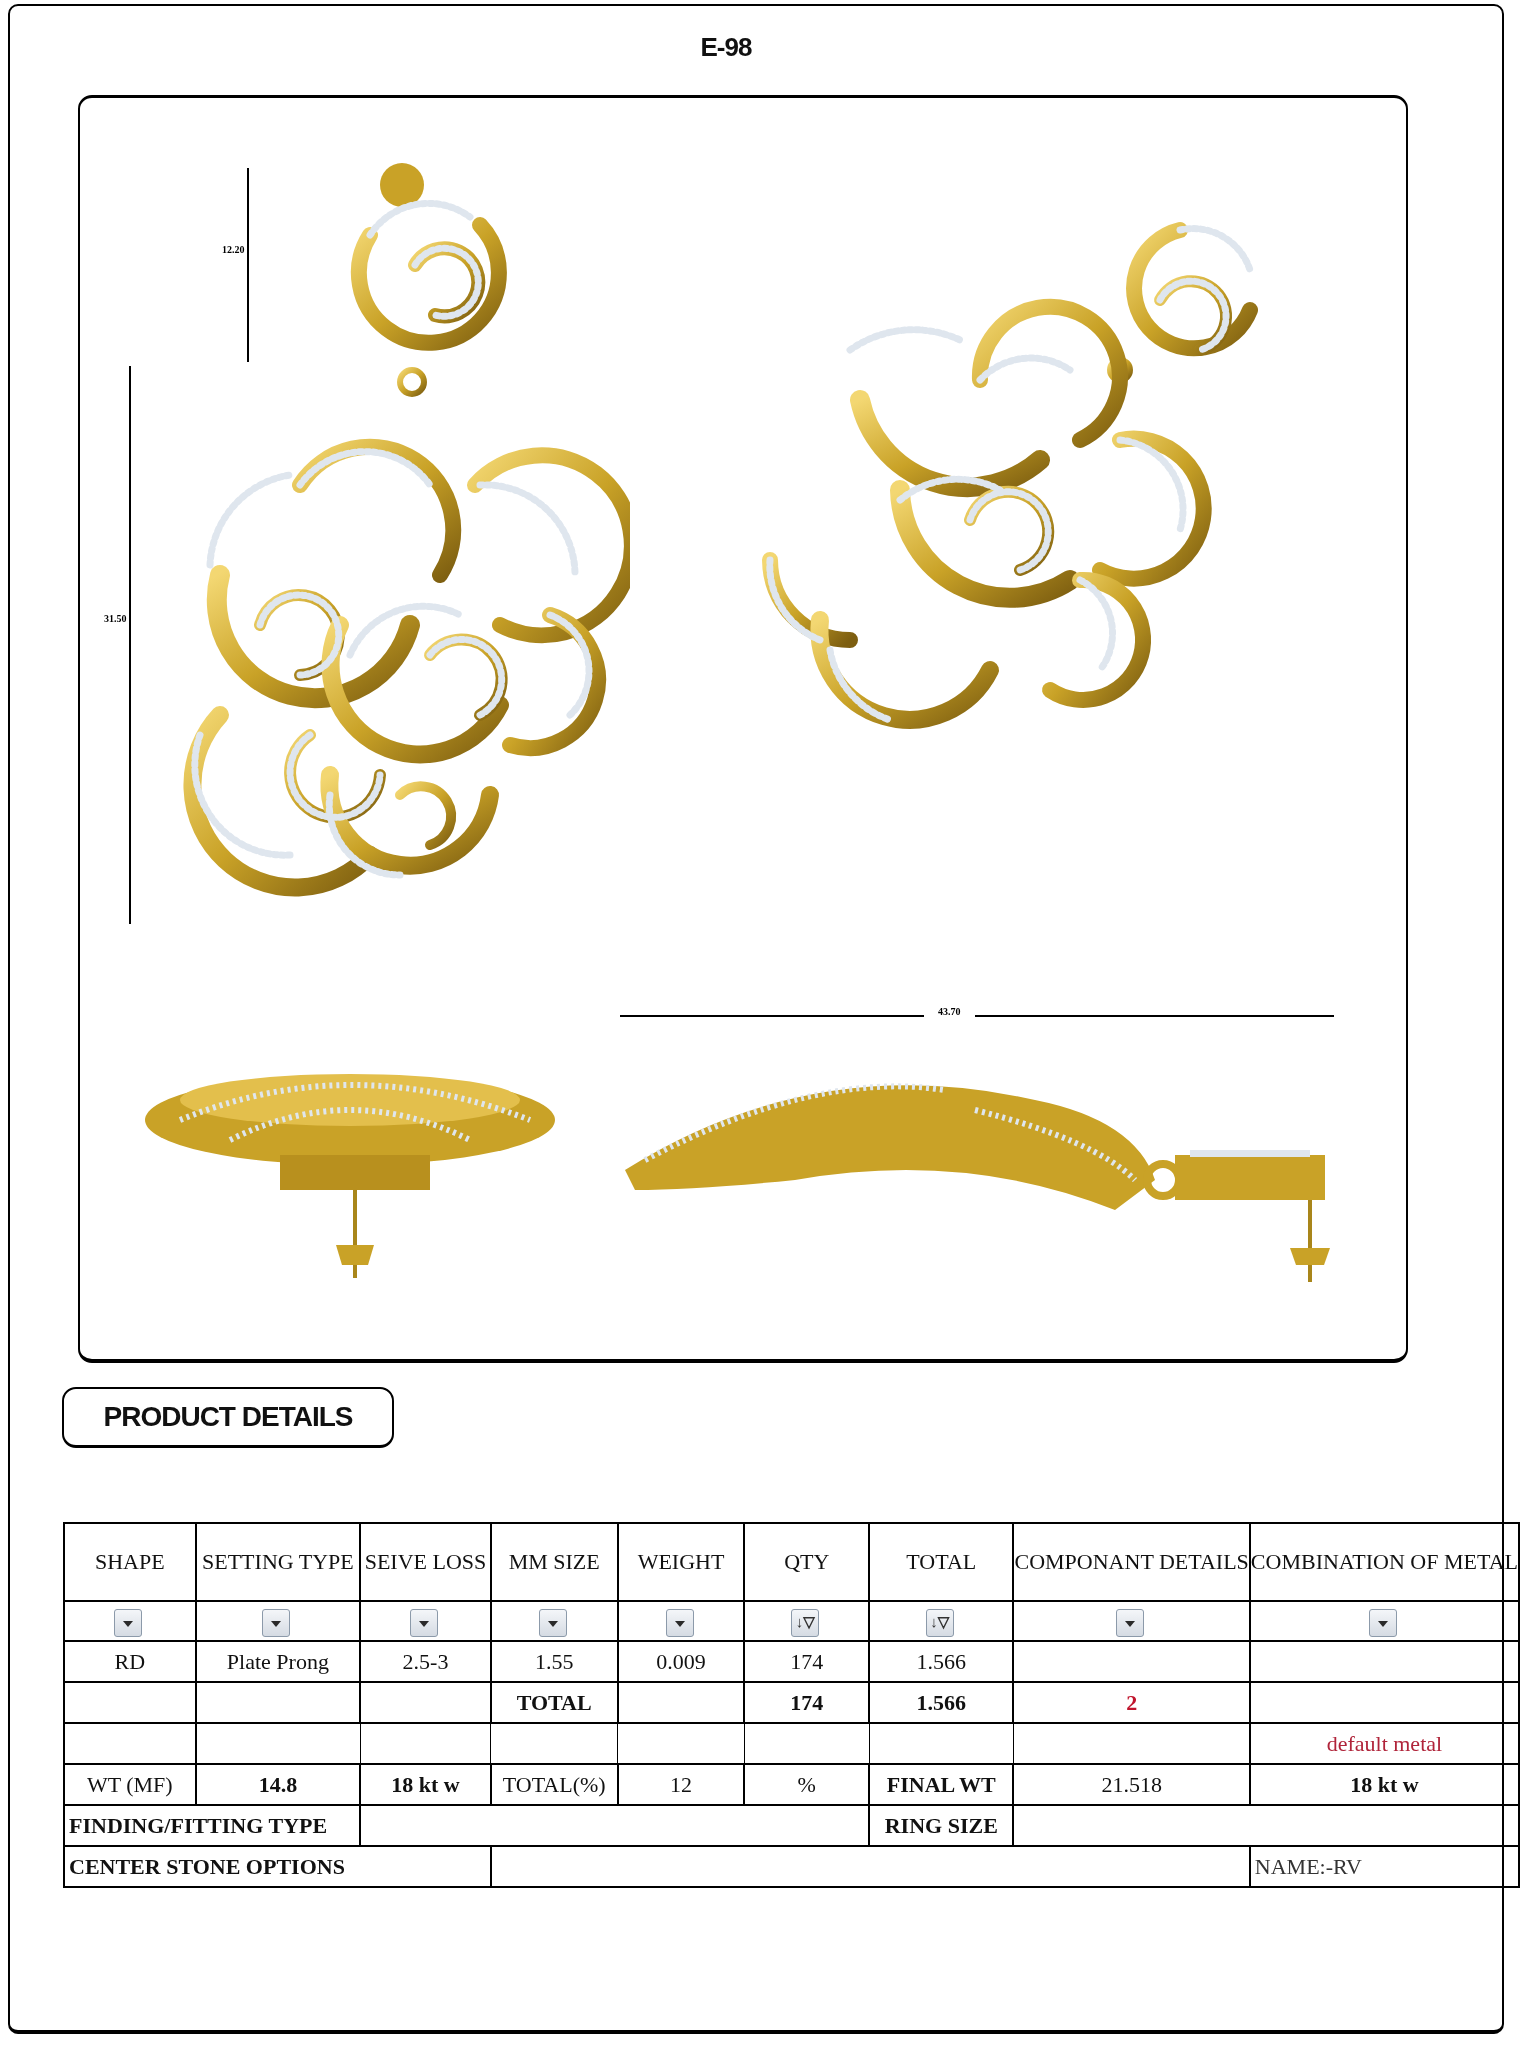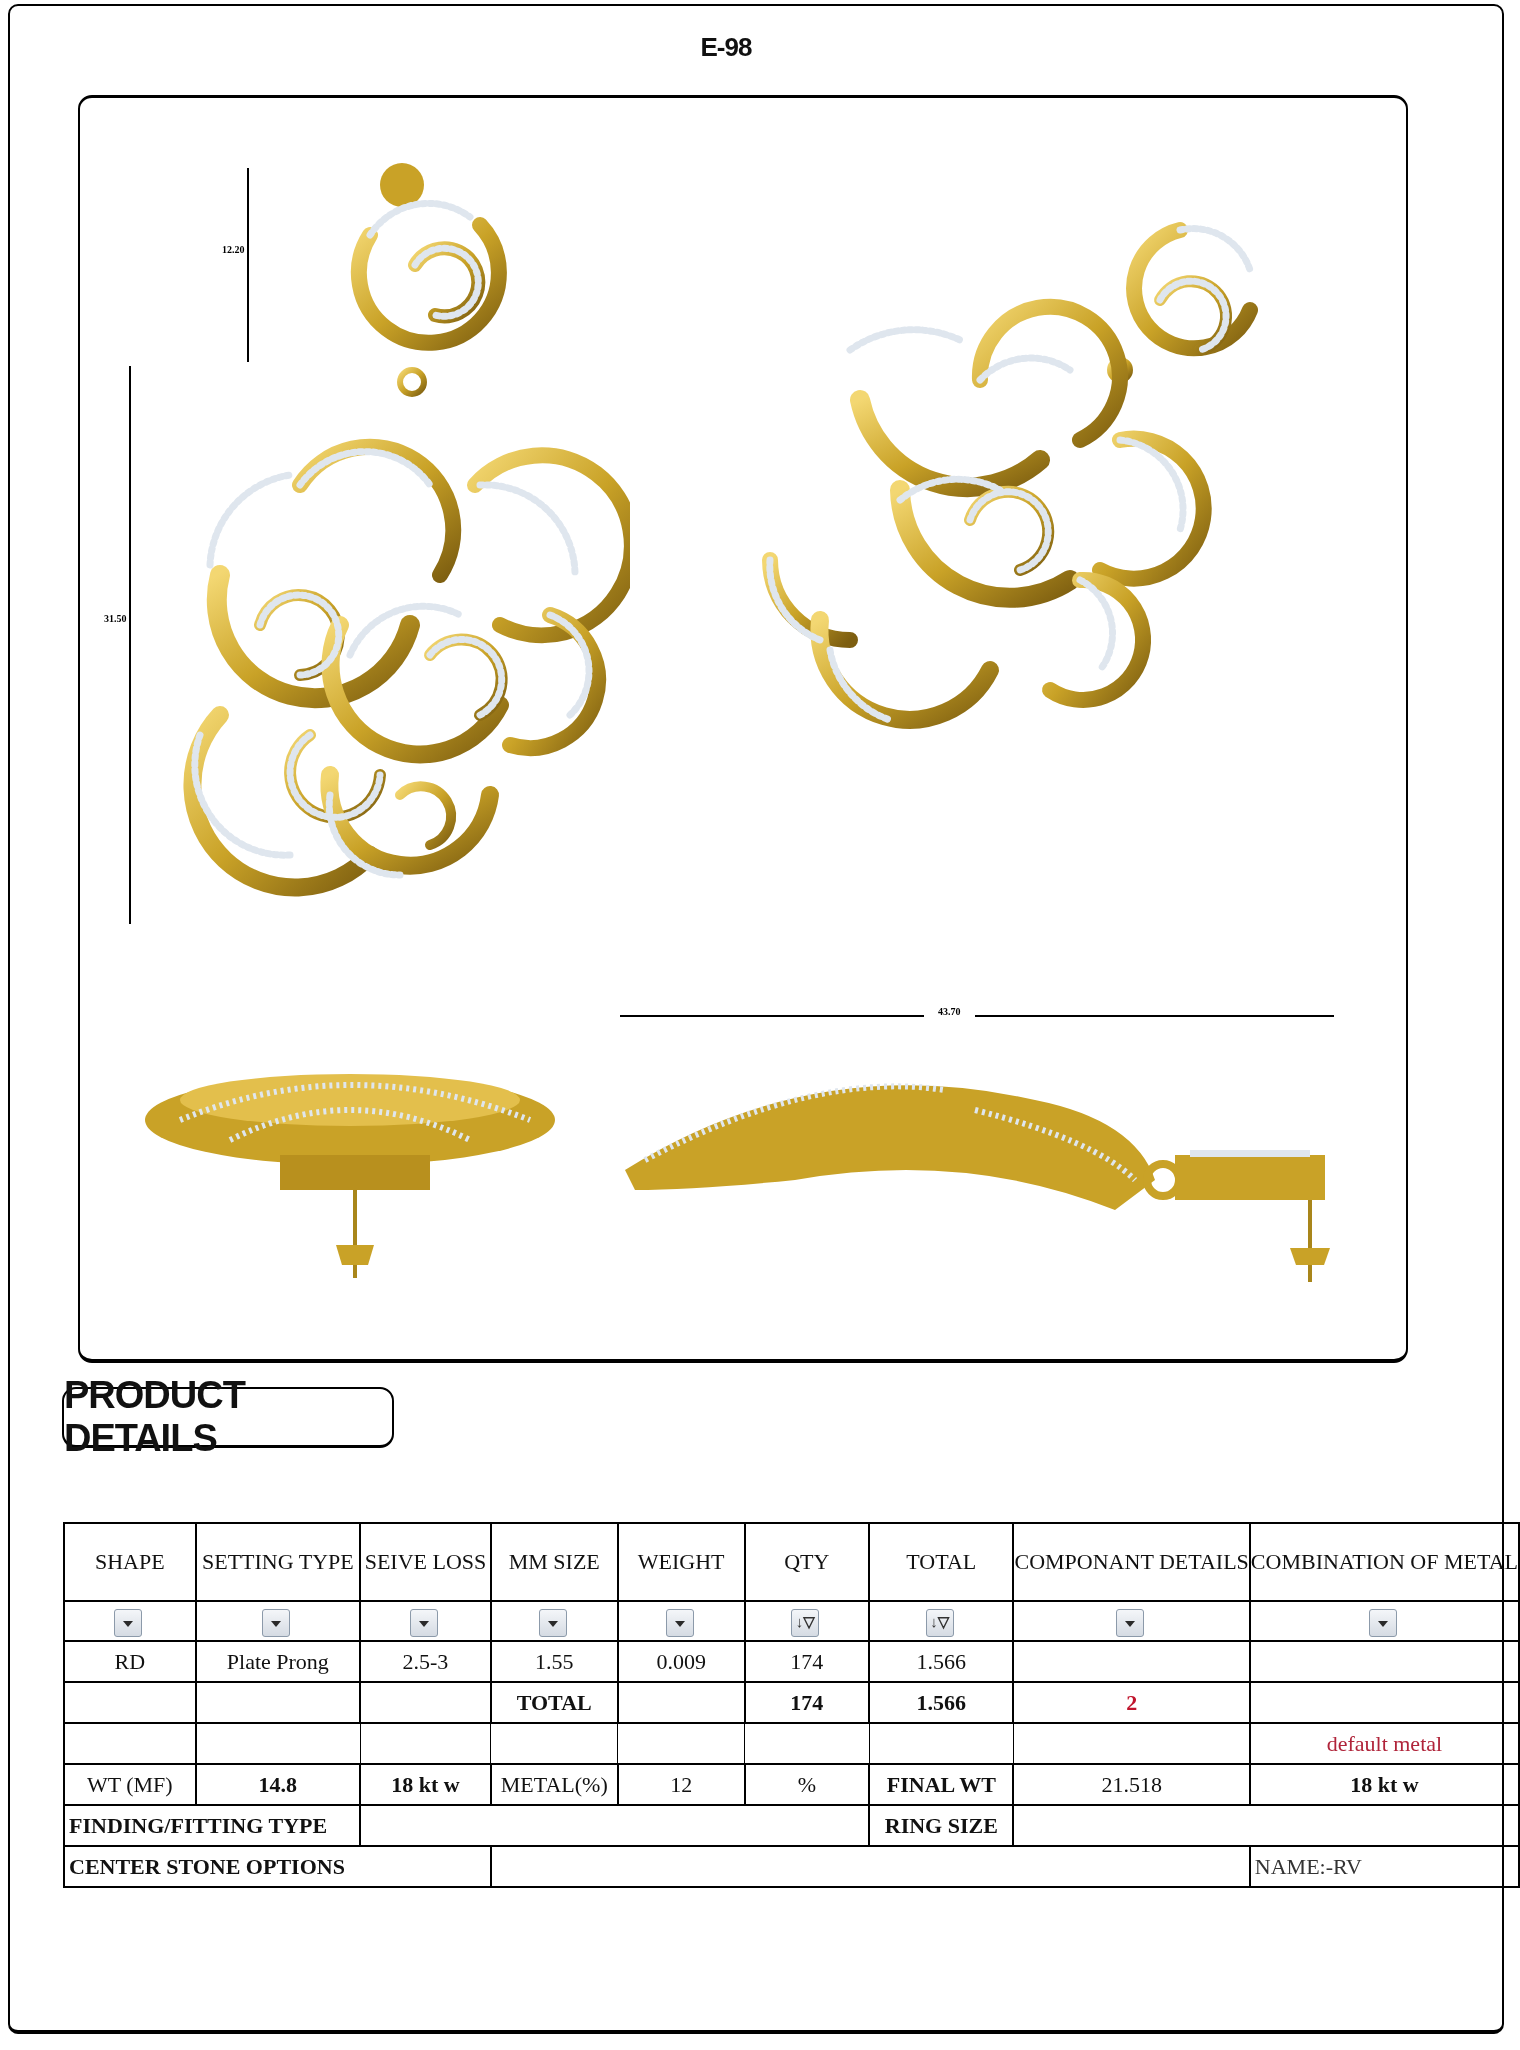--- a/index.html
+++ b/index.html
@@ -4,21 +4,21 @@
 <style>
   html, body { margin:0; padding:0; background:#fff; }
   body { width:1520px; height:2050px; position:relative; overflow:hidden; font-family:"Liberation Sans", sans-serif; }
   .outer-frame { position:absolute; left:8px; top:4px; width:1496px; height:2030px; border:2px solid #000; border-bottom-width:4px; border-radius:10px; box-sizing:border-box; }
   .page-title { position:absolute; left:0; top:32px; width:1452px; text-align:center; font-size:26px; font-weight:bold; color:#111; letter-spacing:-1px; }
   .image-frame { position:absolute; left:78px; top:95px; width:1330px; height:1268px; border:2px solid #000; border-top-width:3px; border-bottom-width:4px; border-radius:14px; box-sizing:border-box; }
   .dim-v { position:absolute; width:2px; background:#000; }
   .dim-h { position:absolute; height:2px; background:#000; }
   .dim-label { position:absolute; font-family:"Liberation Serif", serif; font-weight:bold; font-size:10px; color:#000; background:#fff; padding:0 2px; }
   .jewel { position:absolute; }
-  .pill { position:absolute; left:62px; top:1387px; width:332px; height:61px; border:2px solid #000; border-bottom-width:3px; border-radius:14px; box-sizing:border-box; display:flex; align-items:center; justify-content:center; font-size:38px; font-weight:bold; letter-spacing:-1px; color:#111; }
+  .pill { position:absolute; left:62px; top:1387px; width:332px; height:61px; border:2px solid #000; border-bottom-width:3px; border-radius:14px; box-sizing:border-box; display:flex; align-items:center; justify-content:center; font-size:28px; font-weight:bold; letter-spacing:-1px; color:#111; }
   table.details { position:absolute; left:63px; top:1522px; border-collapse:collapse; table-layout:fixed; font-family:Liberation Serif, serif; }
   table.details td { border:2px solid #000; text-align:center; vertical-align:middle; padding:0; font-size:22px; color:#111; overflow:hidden; white-space:nowrap; }
   .hdr td { height:76px; color:#c0142c; font-size:23px; line-height:1.35; white-space:normal; }
   .filter td { height:38px; position:relative; text-align:right; }
   .r td { height:39px; }
   .bold { font-weight:bold; }
   .red { color:#c0142c !important; }
   .dm { color:#b0243a !important; font-size:22px; }
   .left { text-align:left !important; padding-left:4px !important; }
   .fbtn { display:inline-block; width:26px; height:26px; margin:3px 3px 0 0; border:1px solid #8c9aaa; border-radius:3px; background:linear-gradient(#f4f6f9,#d5dbe3); vertical-align:middle; position:relative; font-size:12px; line-height:26px; text-align:center; color:#333; }
@@ -207,21 +207,21 @@
         <td style="border-width:1px"></td>
         <td style="border-width:1px"></td>
         <td style="border-width:1px"></td>
         <td style="border-width:1px"></td>
     <td class="dm">default metal</td>
   </tr>
   <tr class="r">
     <td>WT (MF)</td>
     <td class="bold">14.8</td>
     <td class="bold">18 kt w</td>
-    <td>METAL(%)</td>
+    <td>TOTAL(%)</td>
     <td>12</td>
     <td>%</td>
     <td class="bold">FINAL WT</td>
     <td>21.518</td>
     <td class="bold">18 kt w</td>
   </tr>
   <tr class="r">
     <td colspan="2" class="bold left">FINDING/FITTING TYPE</td>
     <td colspan="4"></td>
     <td class="bold">RING SIZE</td>

